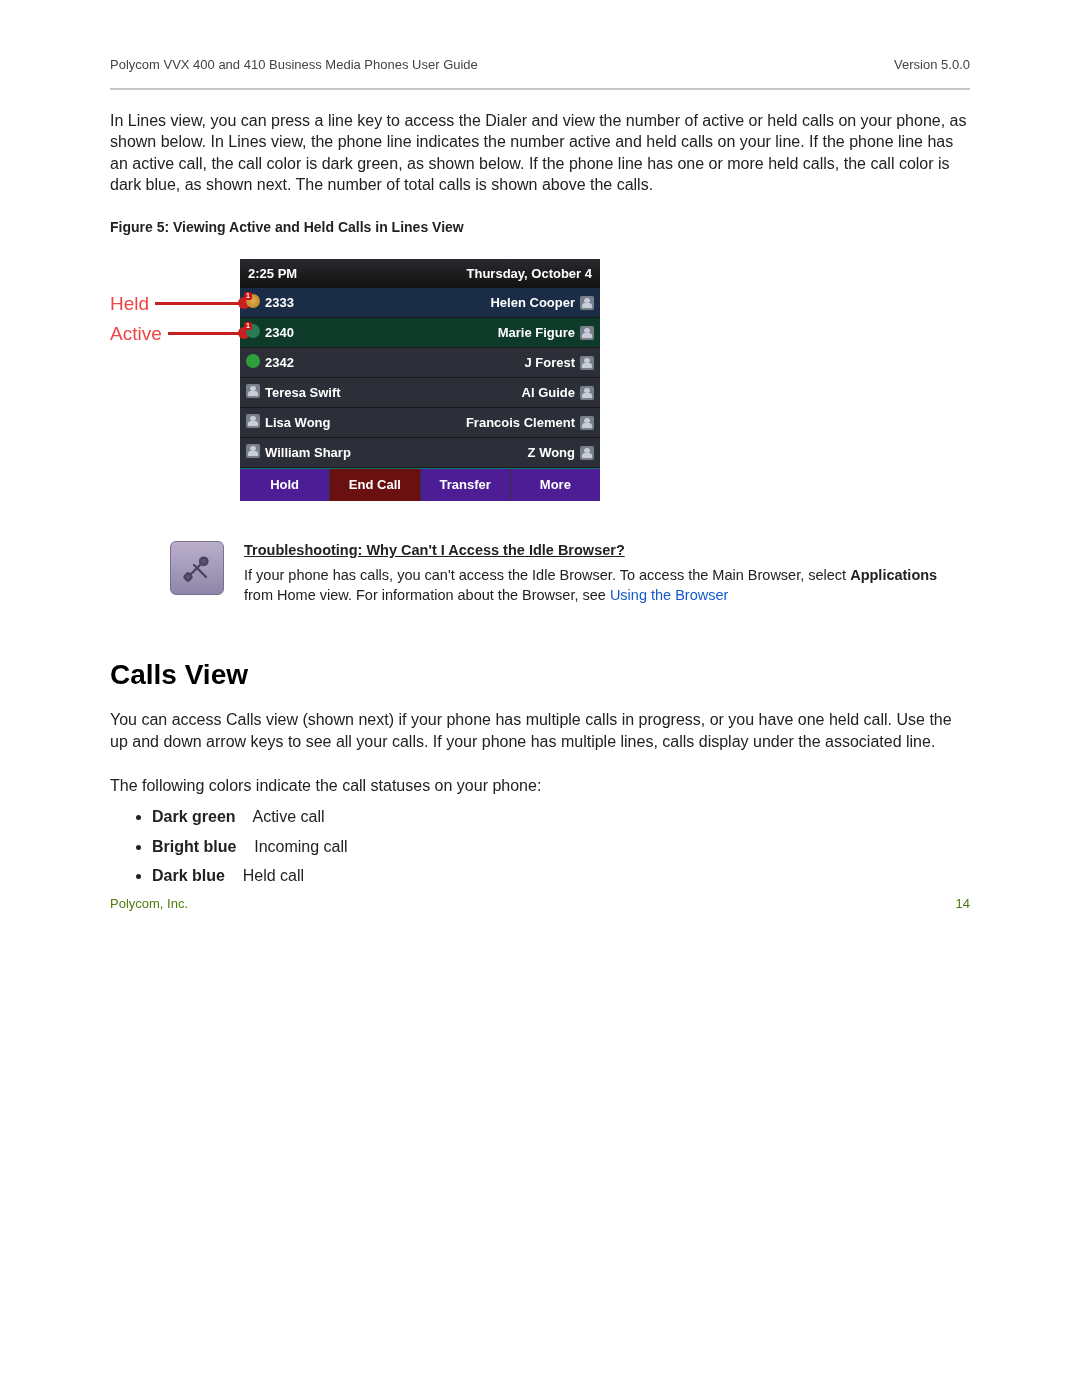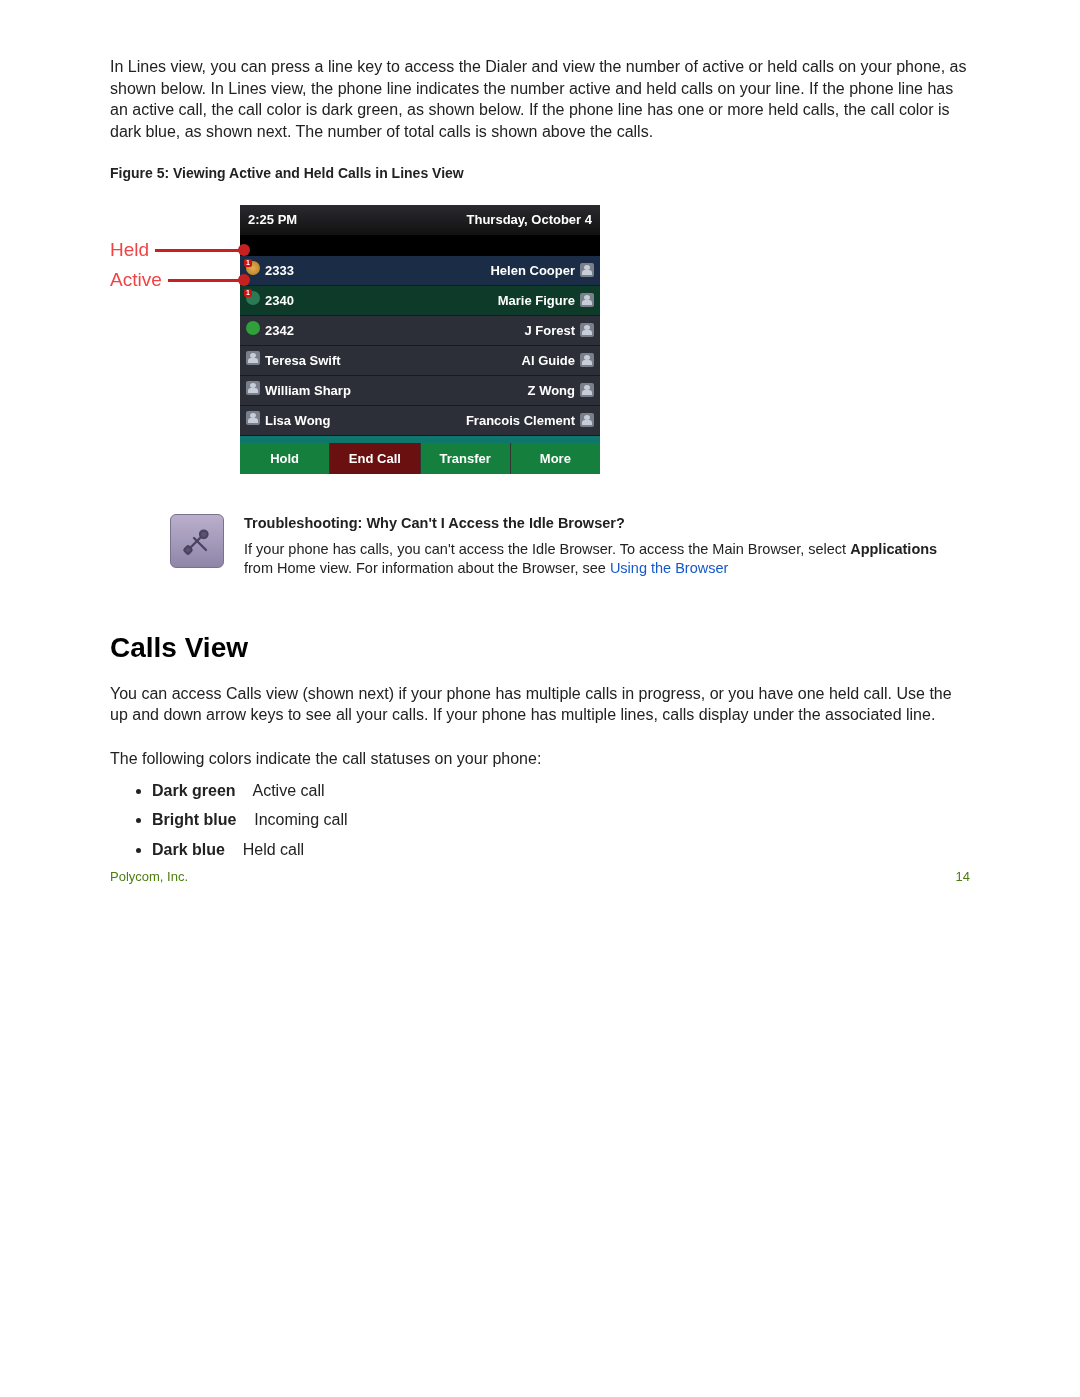--- a/index.html
+++ b/index.html
@@ -77,21 +77,20 @@
   }
   .phone-status {
     display: flex;
     justify-content: space-between;
     padding: 6px 8px;
     font-weight: bold;
     background: linear-gradient(#2a2a30,#111);
   }
   .phone-body {
     background: linear-gradient(#333640,#2b2d36);
-    margin-top: 21px;
   }
   .phone-row {
     display: flex;
     justify-content: space-between;
     align-items: center;
     padding: 4px 6px;
     font-weight: bold;
     border-bottom: 1px solid #1a1a1a;
     height: 30px;
     background: #2d2f38;
@@ -144,22 +143,22 @@
     width:8px; height:8px;
     background:#c11;
     color:#fff;
     font-size:7px;
     line-height:8px;
     text-align:center;
     border-radius:2px;
   }
   .phone-softkeys {
     display:flex;
-    background:#15803d;
-    border-top:7px solid #0f766e;
+    background:#4c1d95;
+    border-top:1px solid #0f766e;
   }
   .softkey {
     flex:1;
     text-align:center;
     padding:7px 0;
     font-weight:bold;
     font-size:13px;
     color:#fff;
     border-right:1px solid #333;
   }
@@ -176,21 +175,21 @@
     width:54px; height:54px;
     background: linear-gradient(#bab0cc,#8f85a8);
     border:1px solid #7a708f;
     border-radius:6px;
     display:flex;
     align-items:center;
     justify-content:center;
   }
   .note-icon svg { width:36px; height:36px; }
   .note-body { flex:1; font-size:14.5px; line-height:1.35; }
-  .note-title { font-weight:bold; margin-bottom:6px; display:block; }
+  .note-title { font-weight:bold; margin-bottom:6px; display:block;text-decoration:underline; }
   .link { color:#1458cc; }
   
   h2.section {
     font-size:28px;
     font-weight:bold;
     margin: 30px 0 16px 0;
     color:#000;
   }
   ul.colors {
     list-style: disc;
@@ -206,20 +205,24 @@
     justify-content:space-between;
     font-size:13px;
     color:#4d7c0f;
   }
 </style>
 </head>
 <body>
 
 <div class="page">
 
+  <div class="top-header">
+    <span>Polycom VVX 400 and 410 Business Media Phones User Guide</span>
+    <span>Version 5.0.0</span>
+  </div>
 
   <p class="body-para">In Lines view, you can press a line key to access the Dialer and view the number of active or held calls on your phone, as shown below. In Lines view, the phone line indicates the number active and held calls on your line. If the phone line has an active call, the call color is dark green, as shown below. If the phone line has one or more held calls, the call color is dark blue, as shown next. The number of total calls is shown above the calls.</p>
 
   <p class="fig-caption">Figure 5: Viewing Active and Held Calls in Lines View</p>
 
   <div class="figure-wrap">
     <div class="callout-col">
       <div class="callout-row">
         <span class="callout-label">Held</span>
         <span class="callout-line"></span>
@@ -272,34 +275,34 @@
               <span>Teresa Swift</span>
             </div>
             <div class="row-right">
               <span>Al Guide</span>
               <span class="mini-icon person"></span>
             </div>
           </div>
           <div class="phone-row ">
             <div class="row-left">
               <span style="position: relative;"><span class="mini-icon person"></span></span>
+              <span>Lisa Wong</span>
+            </div>
+            <div class="row-right">
+              <span>Francois Clement</span>
+              <span class="mini-icon person"></span>
+            </div>
+          </div>
+          <div class="phone-row ">
+            <div class="row-left">
+              <span style="position: relative;"><span class="mini-icon person"></span></span>
               <span>William Sharp</span>
             </div>
             <div class="row-right">
               <span>Z Wong</span>
-              <span class="mini-icon person"></span>
-            </div>
-          </div>
-          <div class="phone-row ">
-            <div class="row-left">
-              <span style="position: relative;"><span class="mini-icon person"></span></span>
-              <span>Lisa Wong</span>
-            </div>
-            <div class="row-right">
-              <span>Francois Clement</span>
               <span class="mini-icon person"></span>
             </div>
           </div>
         </div>
       <div class="phone-softkeys" id="softkeys">
           <div class="softkey">Hold</div>
           <div class="softkey end">End Call</div>
           <div class="softkey">Transfer</div>
           <div class="softkey">More</div>
         </div>

